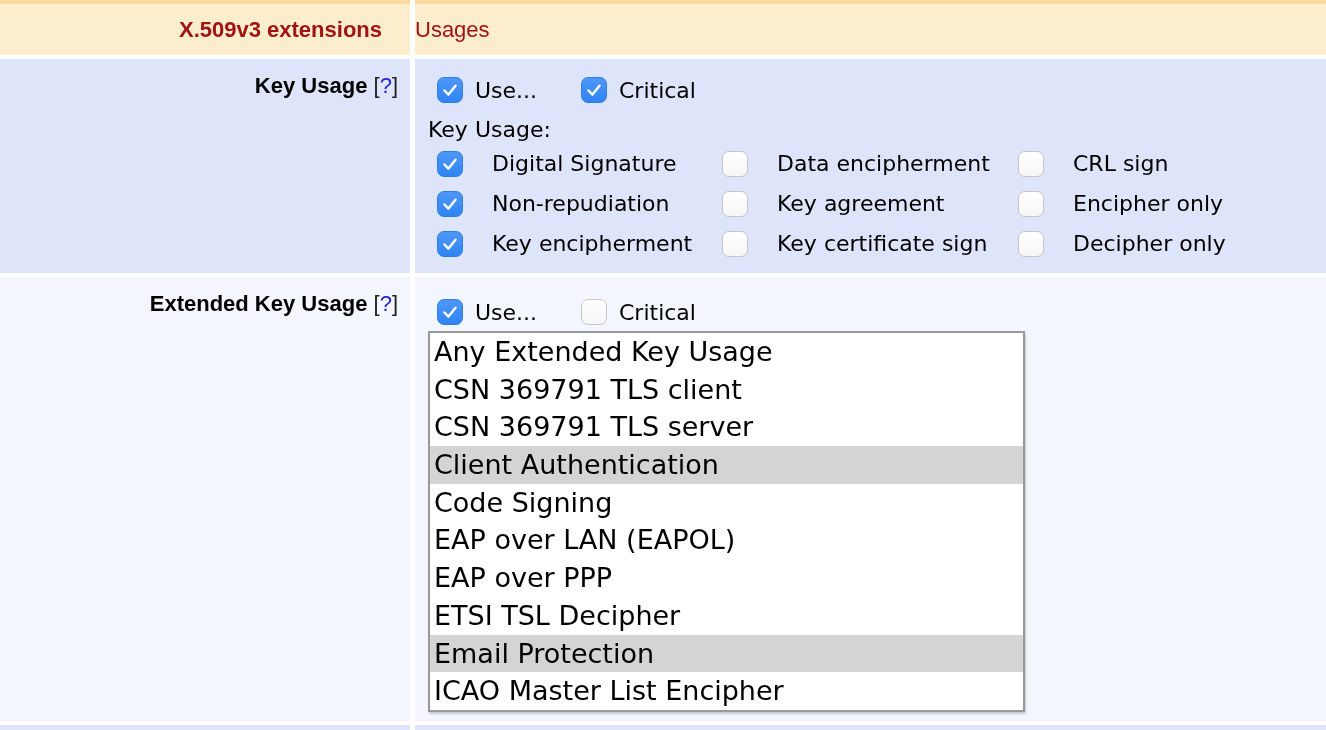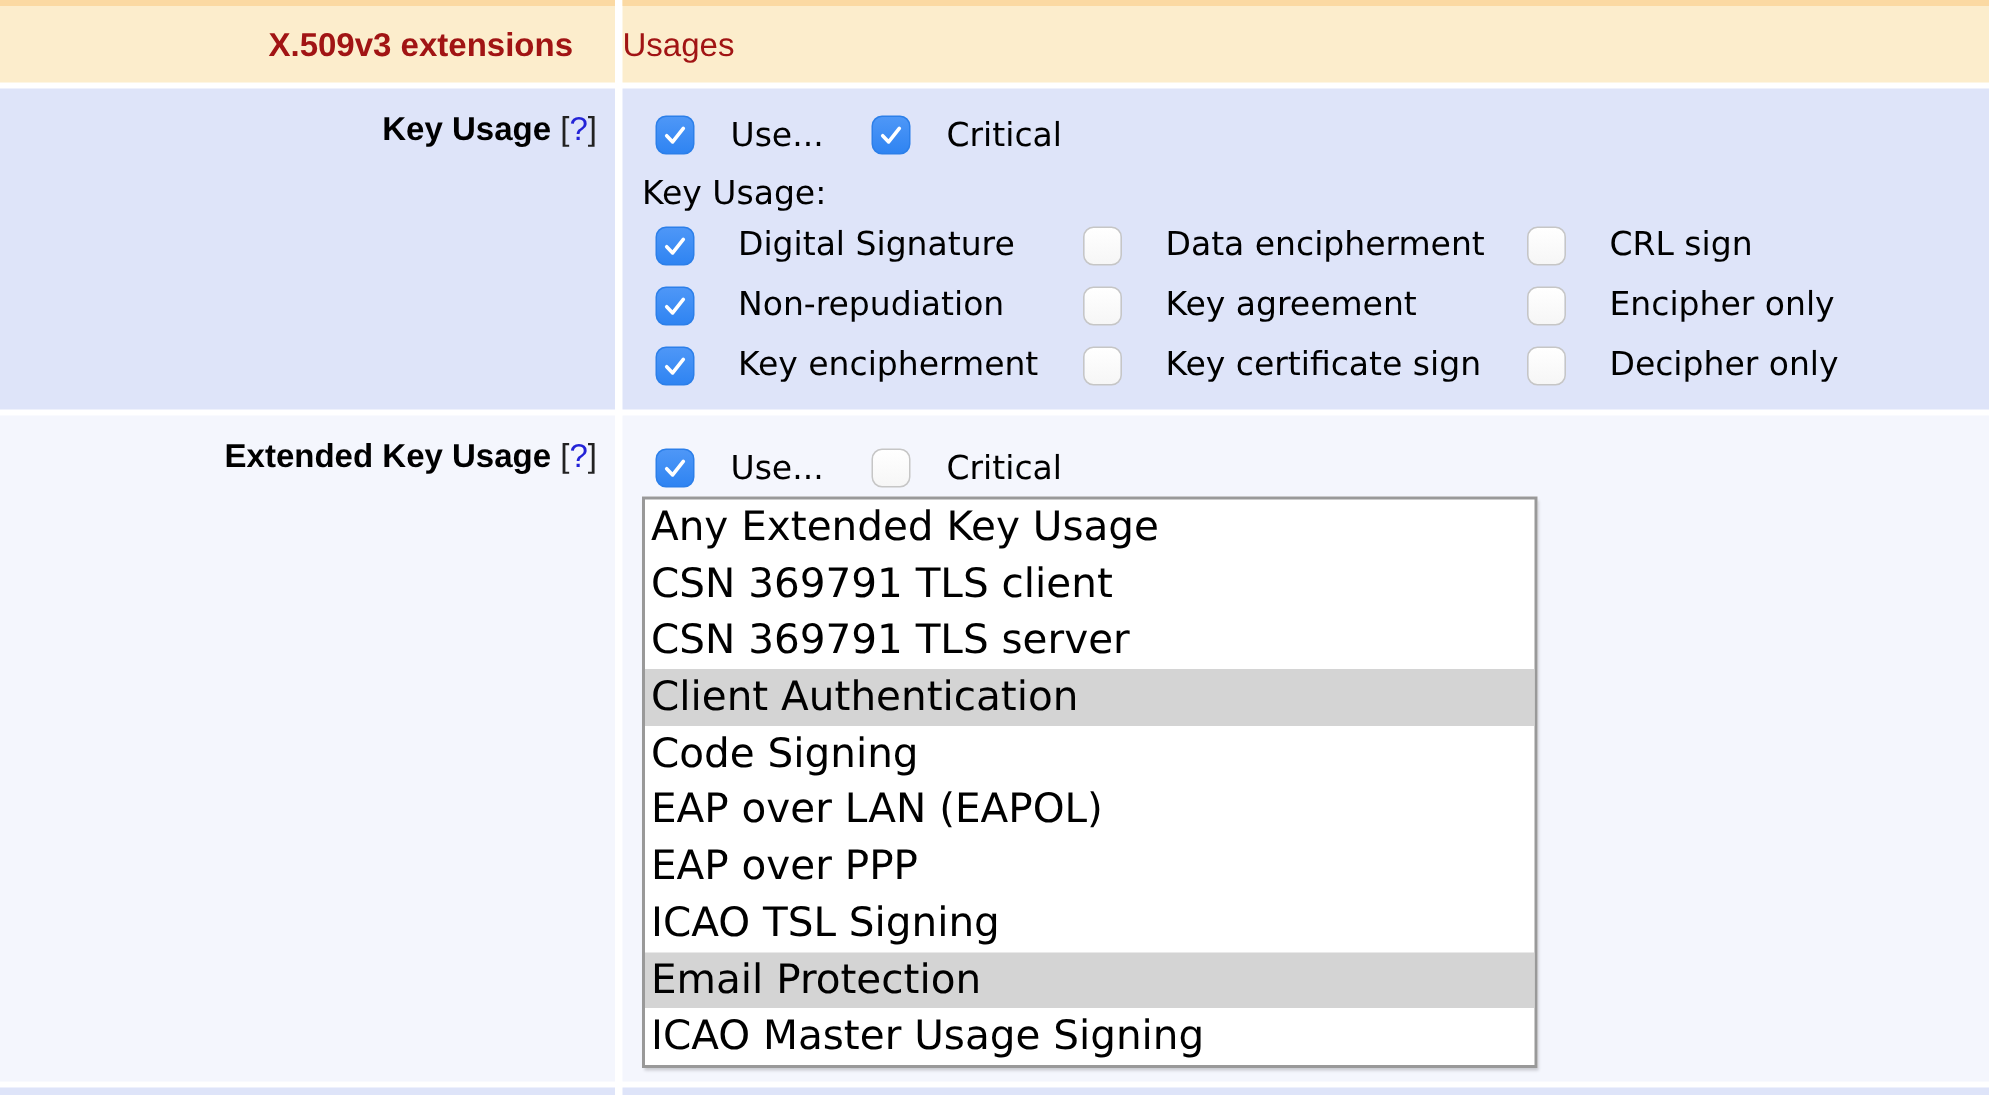--- a/index.html
+++ b/index.html
@@ -38,21 +38,21 @@
   }
   .label-cell .lbl { font-weight:bold; }
   .help { text-decoration:none; color:#222; cursor:pointer; }
   .help .q { color:#2323d7; }
 
   .content-cell { padding-left:13px; }
   .content-cell.r1 { padding-top:18px; }
   .content-cell.r2 { padding-top:22px; }
 
   .inline-row { display:flex; align-items:center; margin-left:9px; height:26px; }
-  .cbgroup { display:flex; align-items:center; gap:24px; }
+  .cbgroup { display:flex; align-items:center; gap:12px; }
   .cbgroup.first { width:144px; }
 
   .cbl, .group-label {
     font-family:"DejaVu Sans", sans-serif;
     font-size:22px; white-space:nowrap;
   }
   .group-label { display:block; margin-top:13px; line-height:28px; }
 
   .ku-grid {
     display:grid; margin-left:9px;
@@ -202,22 +202,22 @@
       </label>
     </div>
     <div class="listbox">
         <div class="opt">Any Extended Key Usage</div>
         <div class="opt">CSN 369791 TLS client</div>
         <div class="opt">CSN 369791 TLS server</div>
         <div class="opt sel">Client Authentication</div>
         <div class="opt">Code Signing</div>
         <div class="opt">EAP over LAN (EAPOL)</div>
         <div class="opt">EAP over PPP</div>
-        <div class="opt">ICAO TSL Signing</div>
+        <div class="opt">ETSI TSL Decipher</div>
         <div class="opt sel">Email Protection</div>
-        <div class="opt">ICAO Master Usage Signing</div>
+        <div class="opt">ICAO Master List Encipher</div>
       </div>
   </div>
 
   <div class="cell row-a"></div>
   <div class="cell row-a"></div>
 
 </div>
 
 </body></html>

